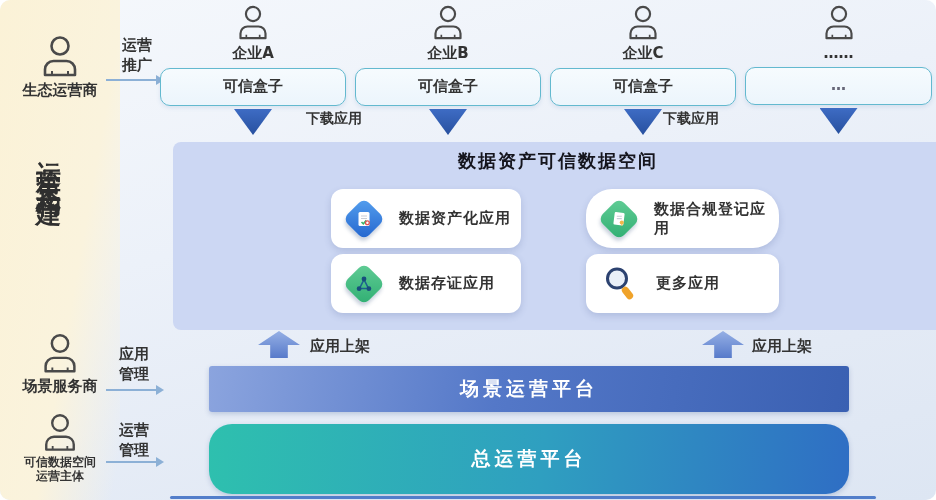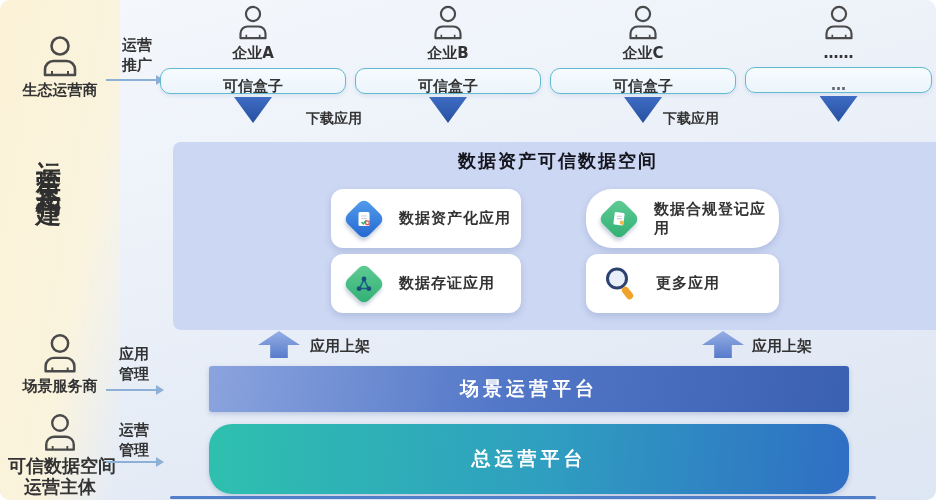--- a/index.html
+++ b/index.html
@@ -14,33 +14,33 @@
     background:linear-gradient(100deg,#fbf2d7 0%,#faf3dd 60%,rgba(250,243,221,0) 96%);
   }
   .vtitle {
     position:absolute; left:32px; top:140px;
     writing-mode:vertical-rl; text-orientation:upright;
     font-size:25px; font-weight:bold; color:#2f2f2f; letter-spacing:8px;
   }
   .actor { position:absolute; text-align:center; color:#333; }
   .actor svg { display:block; margin:0 auto; }
   .actor-label { font-size:15px; font-weight:bold; line-height:1.15; white-space:nowrap; }
-  .actor-label.small { font-size:18px; }
+  .actor-label.small { font-size:12px; }
   .flow-label { position:absolute; font-size:15px; font-weight:bold; color:#333; line-height:1.3; }
   .flow-label span { display:block; }
   .flow-line { position:absolute; width:50px; height:2px; background:#8cb0d6; }
   .flow-line::after {
     content:""; position:absolute; right:-8px; top:-4px;
     border-left:8px solid #8cb0d6; border-top:5px solid transparent; border-bottom:5px solid transparent;
   }
   .company { position:absolute; top:4px; width:186px; text-align:center; }
   .company svg { display:block; margin:0 auto; }
   .company-name { font-size:15px; font-weight:bold; color:#333; margin-top:0px; }
   .trusted-box {
-    margin-top:5px; height:26px; line-height:35px;
+    margin-top:5px; height:38px; line-height:35px;
     background:linear-gradient(180deg,#f6fbfe,#ecf5fc);
     border:1.5px solid #63b9cf; border-radius:10px;
     font-size:15px; font-weight:bold; color:#333;
     box-shadow:0 2px 4px rgba(90,130,180,.15);
   }
   .trusted-box.dots { color:#667; font-weight:bold; }
   .down-arrow {
     width:38px; height:26px; margin:3px auto 0;
     clip-path:polygon(0 0,100% 0,50% 100%);
     background:linear-gradient(180deg,#3e6cc4,#27509f);

